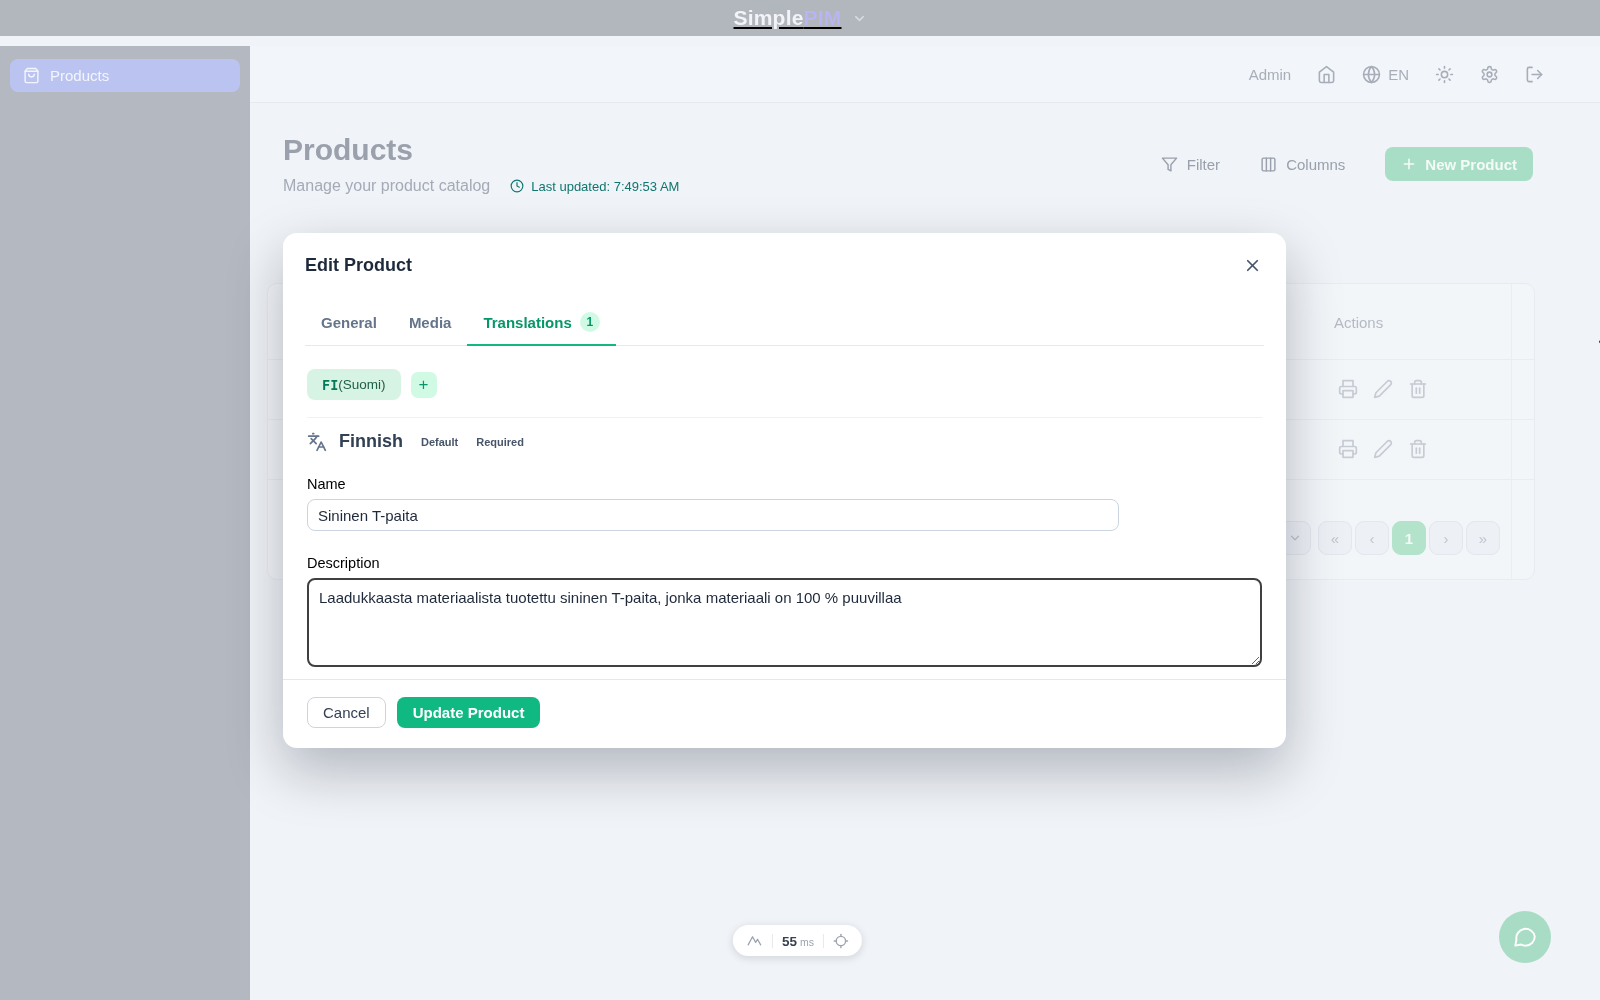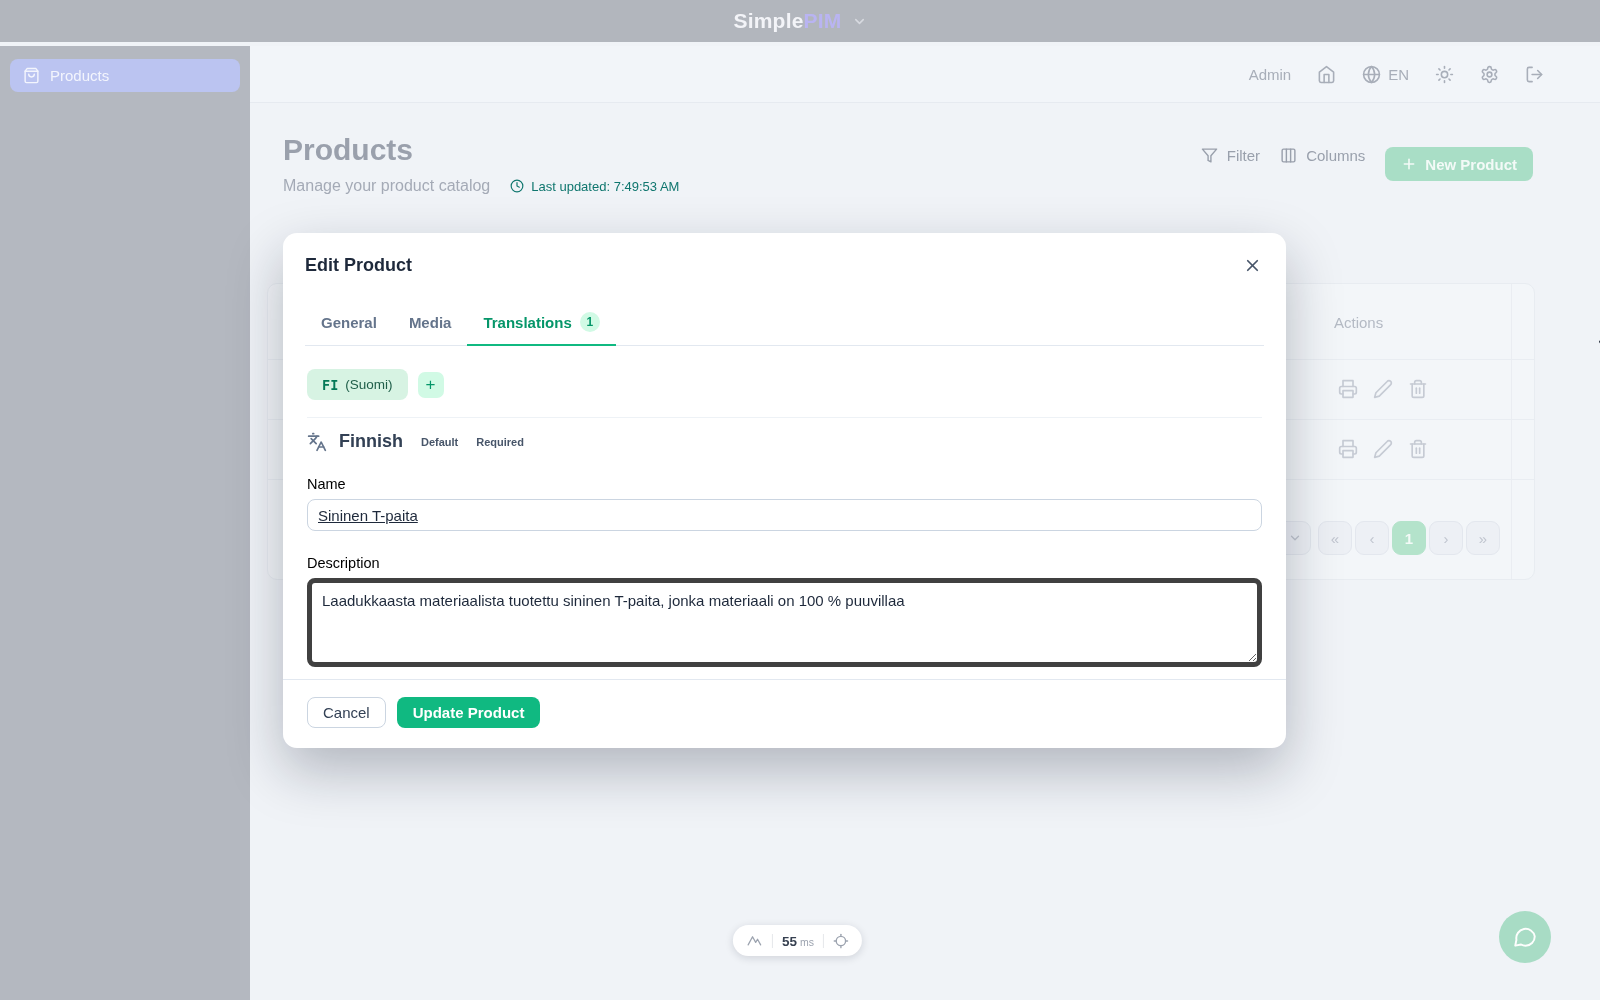--- a/index.html
+++ b/index.html
@@ -1,43 +1,43 @@
 <!DOCTYPE html>
 <html><head>
 <meta charset="utf-8">
 <style>
   * { margin:0; padding:0; box-sizing:border-box; }
   html,body { width:1600px; height:1000px; overflow:hidden; }
   body { font-family:"Liberation Sans", sans-serif; background:#f0f3f7; position:relative; }
   svg { display:block; }
 
   
-  .topbar { position:absolute; left:0; top:0; width:1600px; height:42px; background:#b2b6bd;
-            display:flex; align-items:center; justify-content:center; gap:10px; }
+  .topbar { position:absolute; left:0; top:0; width:1600px; height:36px; background:#b2b6bd;
+            display:flex; align-items:center; justify-content:center; gap:10px;text-decoration:underline; }
   .brand { font-size:21px; font-weight:bold; letter-spacing:.2px; }
   .brand .b1 { color:#f3f4f8; }
   .brand .b2 { color:#b9b4f2; }
   .topbar .chev { color:#d7dae0; }
 
   .sidebar { position:absolute; left:0; top:46px; width:250px; height:954px; background:#b4b8c0; }
   .side-item { margin:13px 10px 0 10px; height:33px; border-radius:8px; background:#bbc4f1;
                display:flex; align-items:center; gap:10px; padding:0 13px; color:#f3f5fd; font-size:15px; }
 
   .main { position:absolute; left:250px; top:46px; width:1350px; height:954px; background:#f0f3f7; }
   .main-header { height:57px; background:#f2f5f9; border-bottom:1px solid #e6eaf0;
                  display:flex; align-items:center; justify-content:flex-end; gap:26px; padding-right:56px;
                  color:#a8aeb9; font-size:15px; }
   .hdr-lang { display:flex; align-items:center; gap:7px; }
 
   .page-head { display:flex; align-items:center; justify-content:space-between; padding:30px 67px 0 33px; }
   .page-title { font-size:30px; font-weight:bold; color:#9aa0ac; }
   .page-sub-row { display:flex; align-items:center; gap:20px; margin-top:10px; }
   .page-sub { font-size:16px; color:#a4aab6; }
   .page-upd { display:flex; align-items:center; gap:7px; font-size:13px; color:#0f766e; }
-  .tools { display:flex; align-items:flex-start; gap:20px; }
+  .tools { display:flex; align-items:center; gap:40px; }
   .tool-btn { display:flex; align-items:center; gap:9px; color:#99a0ac; font-size:15px; background:none; border:none; font-family:inherit; }
   .btn-new { display:flex; align-items:center; gap:8px; height:34px; padding:0 16px; border:none; border-radius:8px;
              background:#a9dec6; color:#f3faf7; font-size:15px; font-weight:600; font-family:inherit; }
 
   .table-card { position:absolute; left:17px; top:237px; width:1268px; height:297px; background:#f3f6f9;
                 border:1px solid #e8ecf1; border-radius:10px; }
   .tbl-vline { position:absolute; top:0; bottom:0; right:22px; width:1px; background:#eaedf2; }
   .tbl-actions-head { position:absolute; left:1066px; top:30px; font-size:15px; color:#b4bac4; font-weight:500; }
   .tbl-hline { position:absolute; left:0; width:100%; height:1px; background:#e9edf2; }
   .row-icons { position:absolute; display:flex; gap:15px; color:#c6cbd4; }
@@ -59,37 +59,37 @@
 
   .tabs { display:flex; margin:8px 22px 0 22px; border-bottom:1px solid #e2e8f0; }
   .tab { display:flex; align-items:center; gap:8px; padding:10px 16px 12px 16px; font-size:15px; font-weight:600;
          color:#64748b; background:none; border:none; border-bottom:2px solid transparent; margin-bottom:-1px; font-family:inherit; }
   .tab.active { color:#059669; border-bottom-color:#10b981; }
   .tab-badge { width:20px; height:20px; border-radius:50%; background:#d1fae5; color:#059669;
                font-size:12px; font-weight:bold; display:flex; align-items:center; justify-content:center; }
 
   .modal-body { padding:0 24px; }
   .lang-chips { display:flex; align-items:center; gap:10px; margin-top:23px; }
-  .lang-chip { height:31px; border-radius:8px; background:#d7f3e3; display:flex; align-items:center; gap:7px;
+  .lang-chip { height:31px; border-radius:8px; background:#d7f3e3; display:flex; align-items:center; gap:0;
                padding:0 15px; font-size:13.5px; }
   .lang-chip .code { font-family:"DejaVu Sans Mono", monospace; color:#047857; font-weight:bold; }
   .lang-chip .name { color:#1f5e49; }
   .chip-add { width:26px; height:26px; border-radius:7px; background:#d1fae5; color:#059669; font-size:17px;
               border:none; display:flex; align-items:center; justify-content:center; font-family:inherit; }
 
   .lang-section { border-top:1px solid #eef2f6; margin-top:17px; padding-top:13px; }
   .sec-head { display:flex; align-items:center; gap:12px; }
   .sec-head .lang-icon { color:#64748b; }
   .sec-title { font-size:18px; font-weight:bold; color:#334155; }
   .sec-badge { font-size:11px; font-weight:bold; color:#475569; margin-left:6px; }
 
   .field-label { display:block; margin-top:24px; font-size:14.5px; font-weight:500; color:#000000; }
-  .field-input { margin-top:7px; width:955px; height:32px; border:1px solid #cbd5e1; border-radius:8px;
-                 padding:0 10px; font-size:15px; color:#1e293b; font-family:inherit; background:#fff;text-decoration:underline; }
-  .field-area { margin-top:7px; width:955px; height:89px; border:5px solid #404040; border-radius:8px;
+  .field-input { margin-top:7px; width:812px; height:32px; border:1px solid #cbd5e1; border-radius:8px;
+                 padding:0 10px; font-size:15px; color:#1e293b; font-family:inherit; background:#fff; }
+  .field-area { margin-top:7px; width:955px; height:89px; border:2px solid #404040; border-radius:8px;
                 padding:9px 10px; font-size:15px; color:#1e293b; font-family:inherit; background:#fff; resize:vertical; }
 
   .modal-foot { position:absolute; left:0; right:0; bottom:0; border-top:1px solid #e2e8f0;
                 padding:17px 24px 20px 24px; display:flex; align-items:center; gap:11px; }
   .btn-cancel { height:31px; padding:0 15px; background:#fff; border:1px solid #cbd5e1; border-radius:8px;
                 font-size:15px; color:#334155; font-family:inherit; }
   .btn-submit { height:31px; padding:0 16px; background:#10b981; border:none; border-radius:8px;
                 font-size:15px; font-weight:bold; color:#ffffff; font-family:inherit; }
 
   

